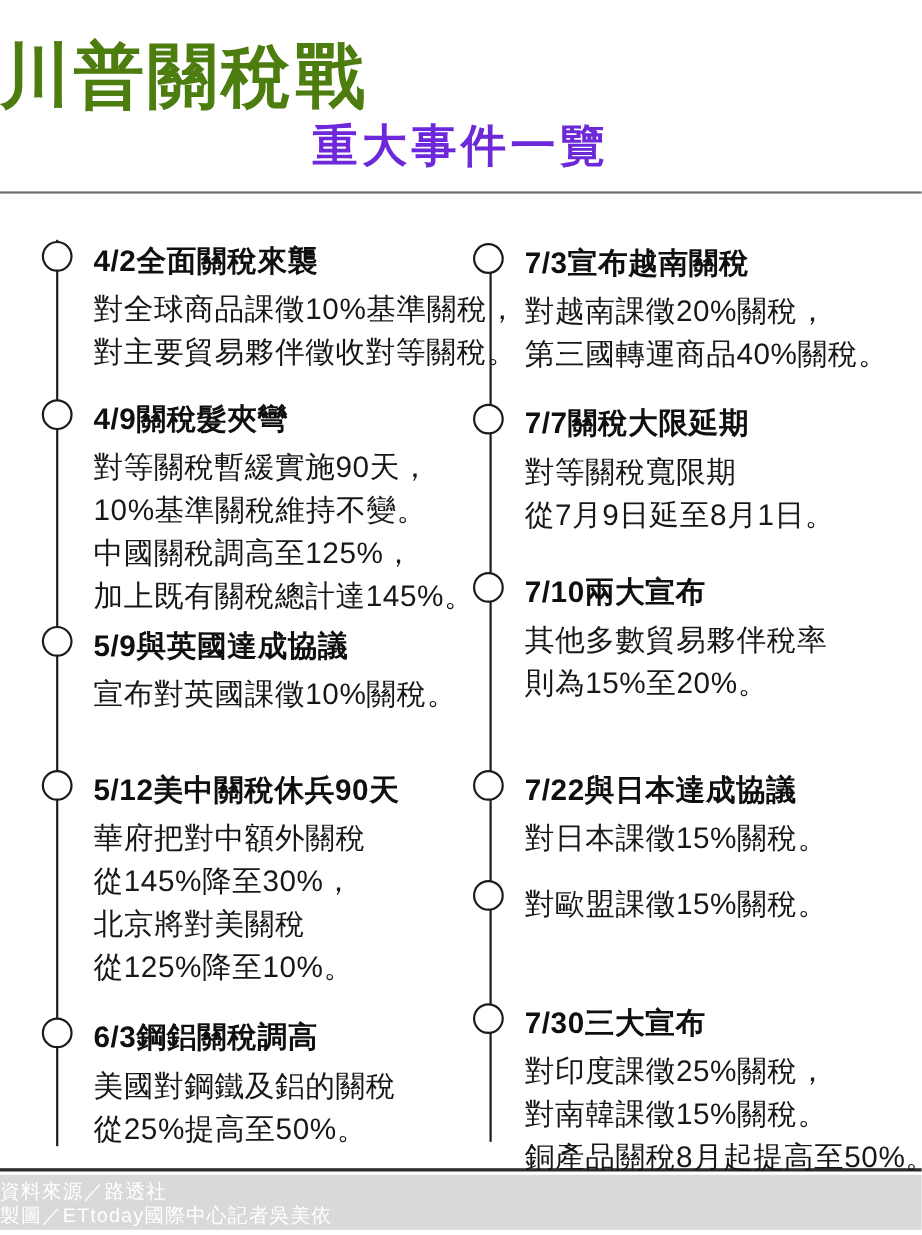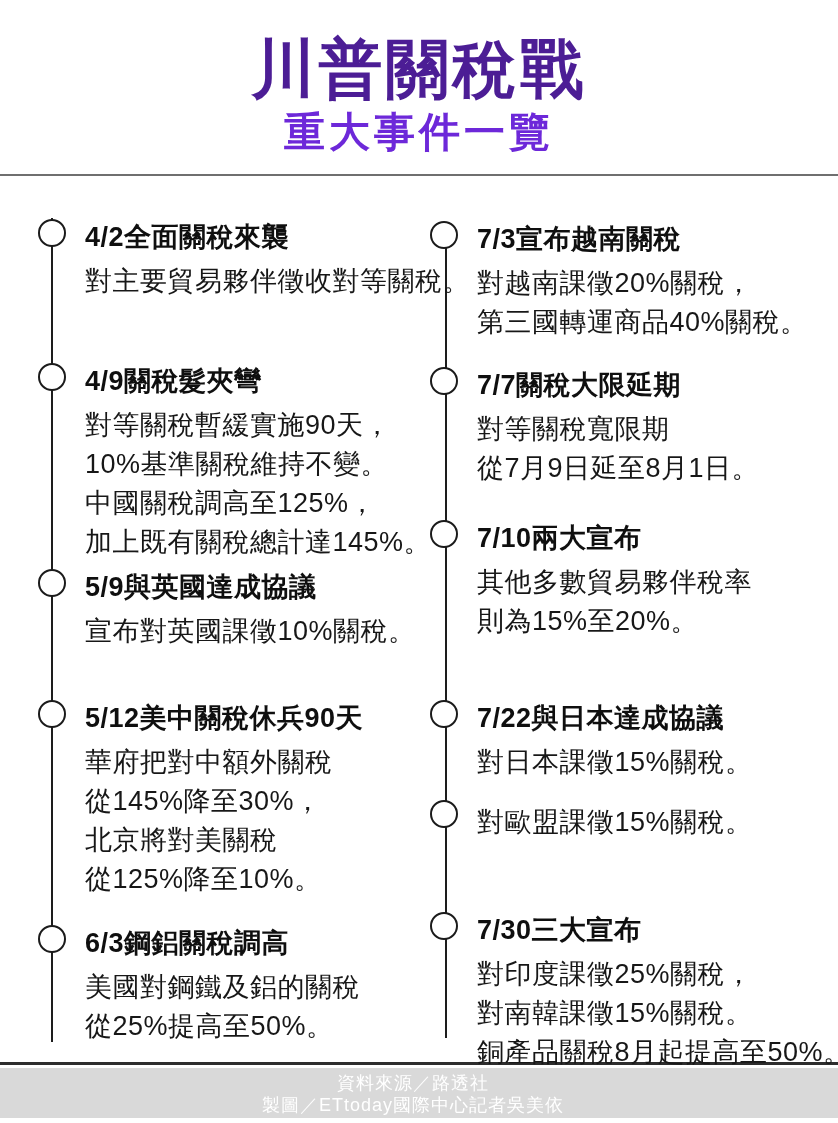--- a/index.html
+++ b/index.html
@@ -8,24 +8,23 @@
     background: #ffffff;
     font-family: "Liberation Sans", "DejaVu Sans", sans-serif;
     position: relative;
     overflow: hidden;
   }
   .page { position: relative; width: 838px; height: 1123px; background: #fff; }
 
   
   .page-title {
     margin: 0; padding-top: 33px;
-    text-align: center;
     font-size: 64px; font-weight: bold;
     letter-spacing: 3px;
-    color: #4c1d95;
+    color: #4d7c0f;
     line-height: 72px;
   }
   .page-subtitle {
     margin: 0; padding-top: 4px;
     text-align: center;
     font-size: 41px; font-weight: 600;
     letter-spacing: 4px;
     color: #6d28d9;
     line-height: 46px;
   }
@@ -82,21 +81,21 @@
   .footer-divider {
     position: absolute; left: 0; top: 1062px;
     width: 838px; height: 3px; background: #2d2d2d;
   }
   .footer-bar {
     position: absolute; left: 0; top: 1068px;
     width: 838px; height: 50px;
     background: #d9d9d9;
     box-sizing: border-box;
     padding: 4px 12px 0 0;
-    text-align: center;
+    text-align: left;
   }
   .footer-bar p {
     margin: 0;
     color: #ffffff;
     font-size: 18px; line-height: 22px;
     letter-spacing: 1px;
   }
 </style>
 </head>
 <body>
@@ -107,20 +106,21 @@
   <h2 class="page-subtitle">重大事件一覽</h2>
   <div class="header-divider"></div>
 
   <div class="timeline">
     <div class="tl-line left"></div>
     <div class="tl-line right"></div>
 
     <div class="event ev-l1">
       <span class="marker"></span>
       <h3 class="ev-title">4/2全面關稅來襲</h3>
+      <p class="ev-line">對全球商品課徵10%基準關稅，</p>
       <p class="ev-line">對主要貿易夥伴徵收對等關稅。</p>
     </div>
 
     <div class="event ev-l2">
       <span class="marker"></span>
       <h3 class="ev-title">4/9關稅髮夾彎</h3>
       <p class="ev-line">對等關稅暫緩實施90天，</p>
       <p class="ev-line">10%基準關稅維持不變。</p>
       <p class="ev-line">中國關稅調高至125%，</p>
       <p class="ev-line">加上既有關稅總計達145%。</p>

